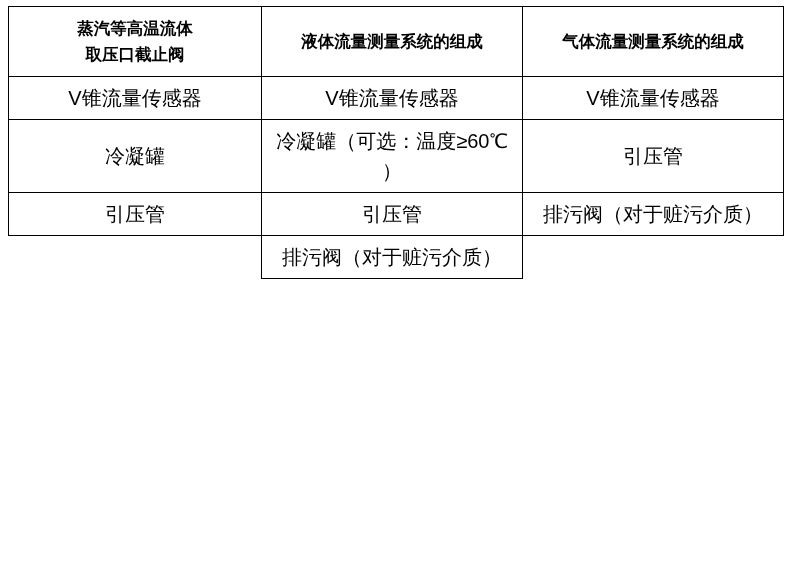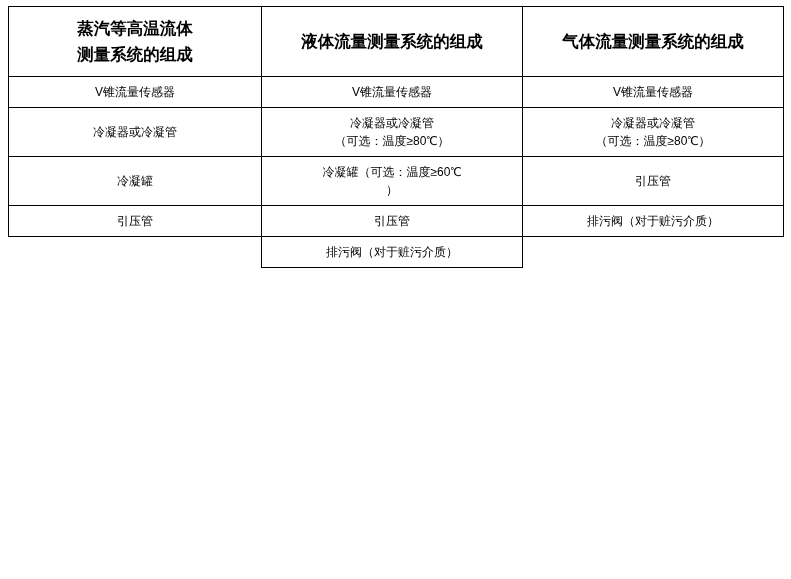--- a/index.html
+++ b/index.html
@@ -22,21 +22,21 @@
   }
   table.spec-table {
     border-collapse: collapse;
     width: 775px;
     table-layout: fixed;
   }
   table.spec-table td {
     border: 1px solid #000000;
     text-align: center;
     vertical-align: middle;
-    font-size: 12px;
+    font-size: 20px;
     line-height: 1.5;
     padding: 6px 8px;
     word-break: break-word;
   }
   table.spec-table td.head {
     font-weight: bold;
     font-size: 16.5px;
     line-height: 1.55;
     padding: 9px 10px;
   }
@@ -55,33 +55,28 @@
 
 <div id="sheet">
   <table class="spec-table">
     <colgroup>
       <col class="c1">
       <col class="c2">
       <col class="c3">
     </colgroup>
     <tbody>
       <tr>
-        <td class="head"><span><span class="cell-line">蒸汽等高温流体</span><span class="cell-line">测量系统的组成</span></span></td>
+        <td class="head"><span><span class="cell-line">蒸汽等高温流体</span><span class="cell-line">取压口截止阀</span></span></td>
         <td class="head"><span><span class="cell-line">液体流量测量系统的组成</span></span></td>
         <td class="head"><span><span class="cell-line">气体流量测量系统的组成</span></span></td>
       </tr>
       <tr>
         <td><span><span class="cell-line">V锥流量传感器</span></span></td>
         <td><span><span class="cell-line">V锥流量传感器</span></span></td>
         <td><span><span class="cell-line">V锥流量传感器</span></span></td>
-      </tr>
-      <tr>
-        <td><span><span class="cell-line">冷凝器或冷凝管</span></span></td>
-        <td><span><span class="cell-line">冷凝器或冷凝管</span><span class="cell-line">（可选：温度≥80℃）</span></span></td>
-        <td><span><span class="cell-line">冷凝器或冷凝管</span><span class="cell-line">（可选：温度≥80℃）</span></span></td>
       </tr>
       <tr>
         <td><span><span class="cell-line">冷凝罐</span></span></td>
         <td><span><span class="cell-line">冷凝罐（可选：温度≥60℃</span><span class="cell-line">）</span></span></td>
         <td><span><span class="cell-line">引压管</span></span></td>
       </tr>
       <tr>
         <td><span><span class="cell-line">引压管</span></span></td>
         <td><span><span class="cell-line">引压管</span></span></td>
         <td><span><span class="cell-line">排污阀（对于赃污介质）</span></span></td>

